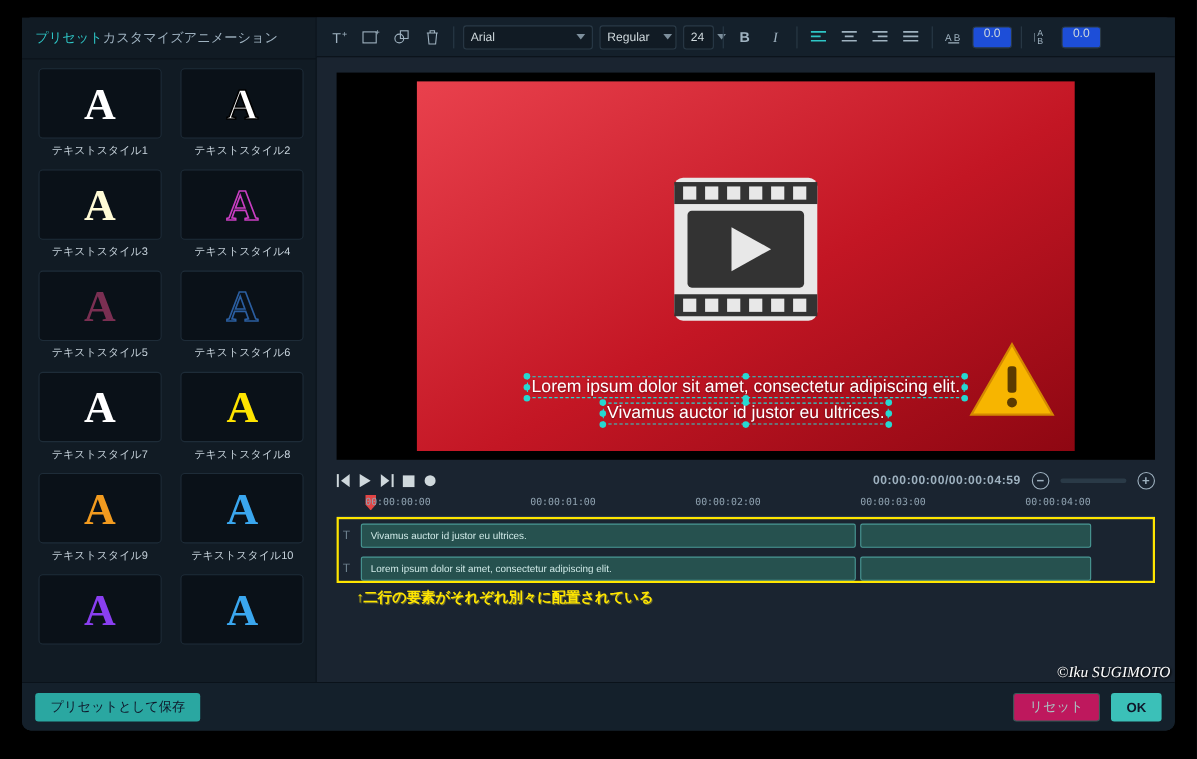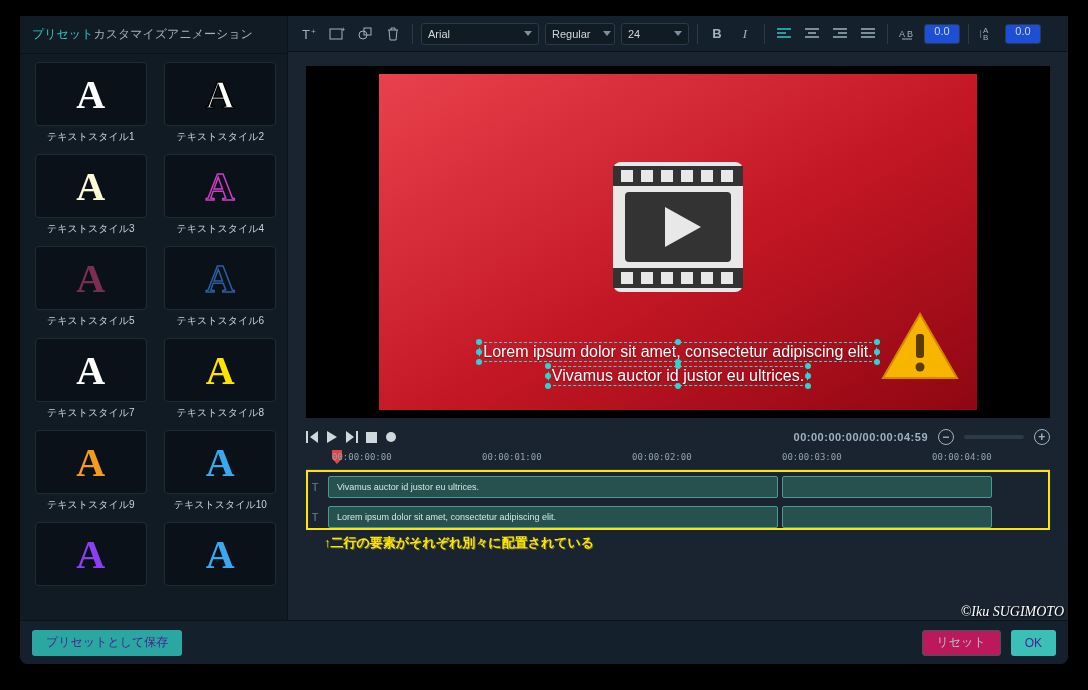--- a/index.html
+++ b/index.html
@@ -55,22 +55,22 @@
 .playhead { position: absolute; left: 26px; top: 0; width: 10px; height: 14px; background: #e24545; clip-path: polygon(0 0,100% 0,100% 60%,50% 100%,0 60%); }
 .trackwrap { position: relative; }
 .hl { position: absolute; inset: 0; border: 2px solid #ffe600; pointer-events: none; }
 .track { height: 26px; display: flex; align-items: center; gap: 4px; margin-top: 4px; }
 .track .tico { width: 18px; color: #6c7f8c; font-size: 11px; flex-shrink: 0; text-align: center; }
 .clip { height: 22px; background: #26514f; border: 1px solid #4a9a96; border-radius: 2px; display: flex; align-items: center; padding: 0 8px; font-size: 9px; color: #cfe9e7; overflow: hidden; white-space: nowrap; }
 .annot { font-size: 13px; color: #ffe600; padding: 4px 18px 0; font-weight: 600; text-shadow: 1px 1px 0 #663; }
 .credit { position: absolute; right: 4px; bottom: 44px; font-size: 14px; color: #fff; font-style: italic; font-family: Georgia, serif; text-shadow: 1px 1px 2px #000; pointer-events: none; }
 .footer { height: 44px; background: #14202b; border-top: 1px solid #0a121a; display: flex; align-items: center; padding: 0 12px; gap: 10px; border-radius: 0 0 8px 8px; }
 .btn { height: 26px; padding: 0 14px; border-radius: 3px; font-size: 12px; display: flex; align-items: center; cursor: pointer; }
-.btn-teal { background: #2aa7a1; color: #4c1d95; }
-.btn-teal2 { background: #3bc0b8; color: #4c1d95; font-weight: 400; }
+.btn-teal { background: #2aa7a1; color: #0f172a; }
+.btn-teal2 { background: #3bc0b8; color: #0f172a; font-weight: 700; }
 .btn-out { background: #be185d; border: 1px solid #3a5a58; color: #a8c7c4; }
 .spacer { flex: 1; }
 </style>
 </head>
 <body>
 
 <div class="window">
 
   <div class="content">
     <div class="sidebar">
@@ -184,21 +184,21 @@
         <div class="sel" style="width:118px">
             <span>Arial</span>
             <span style="flex:1"></span>
             <span class="chev"></span>
           </div>
         <div class="sel" style="width:70px">
             <span>Regular</span>
             <span style="flex:1"></span>
             <span class="chev"></span>
           </div>
-        <div class="sel" style="width:68px">
+        <div class="sel" style="width:28px">
             <span>24</span>
             <span style="flex:1"></span>
             <span class="chev"></span>
           </div>
         <div class="tool-sep"></div>
         <div class="tool-ico">
             <b style="font-size:13px">B</b>
           </div>
         <div class="tool-ico">
             <i style="font-size:13px;font-family:serif">I</i>

